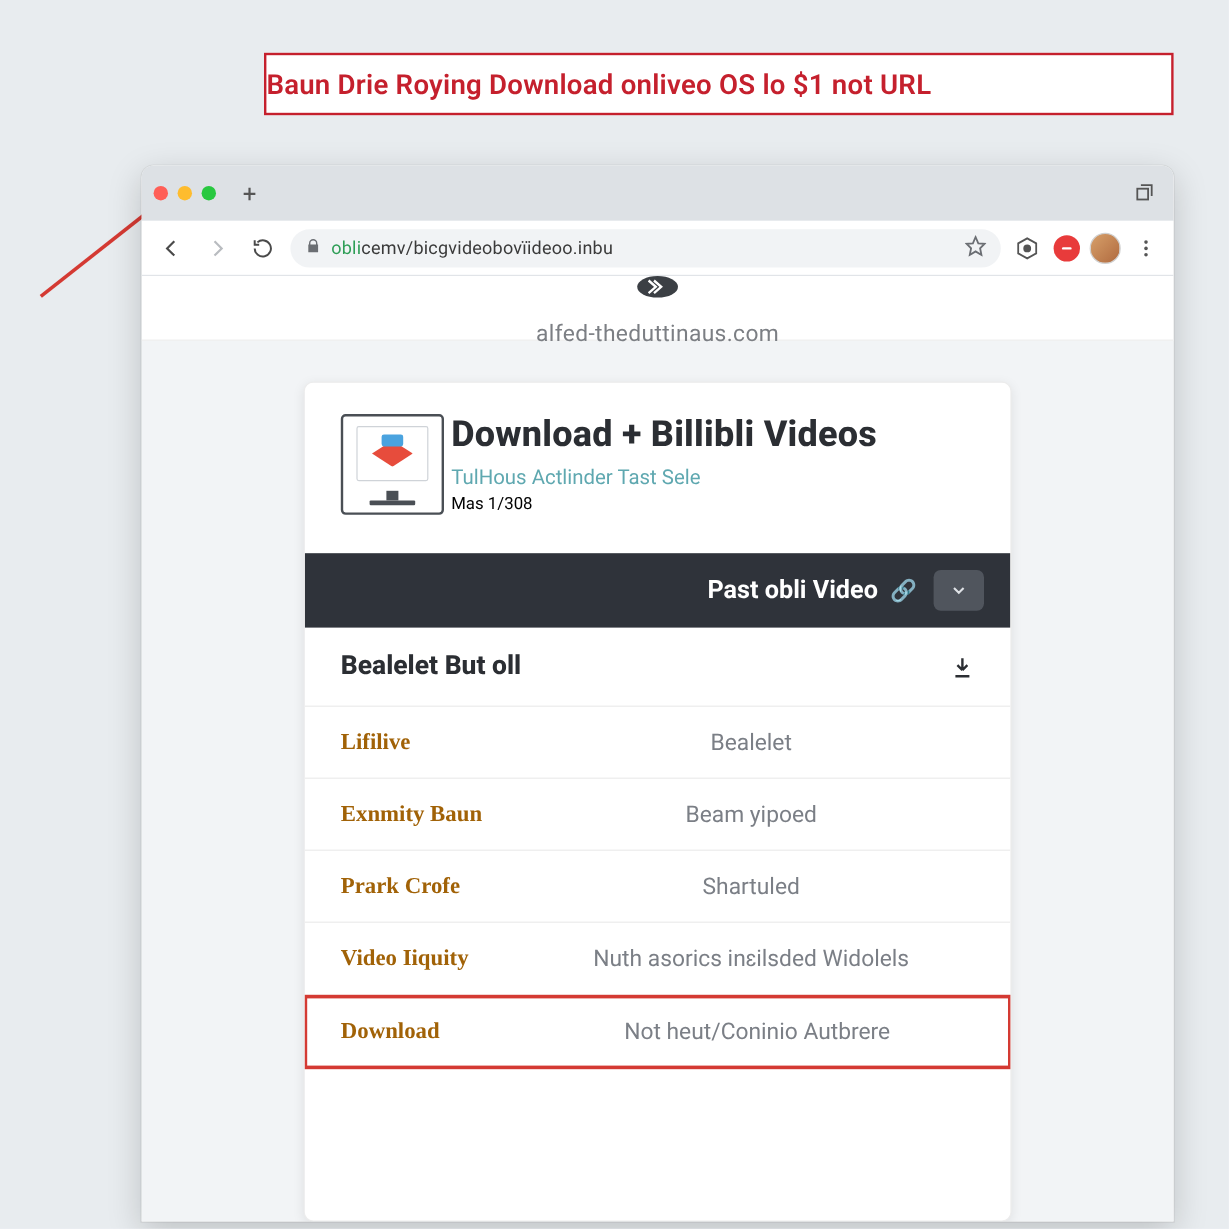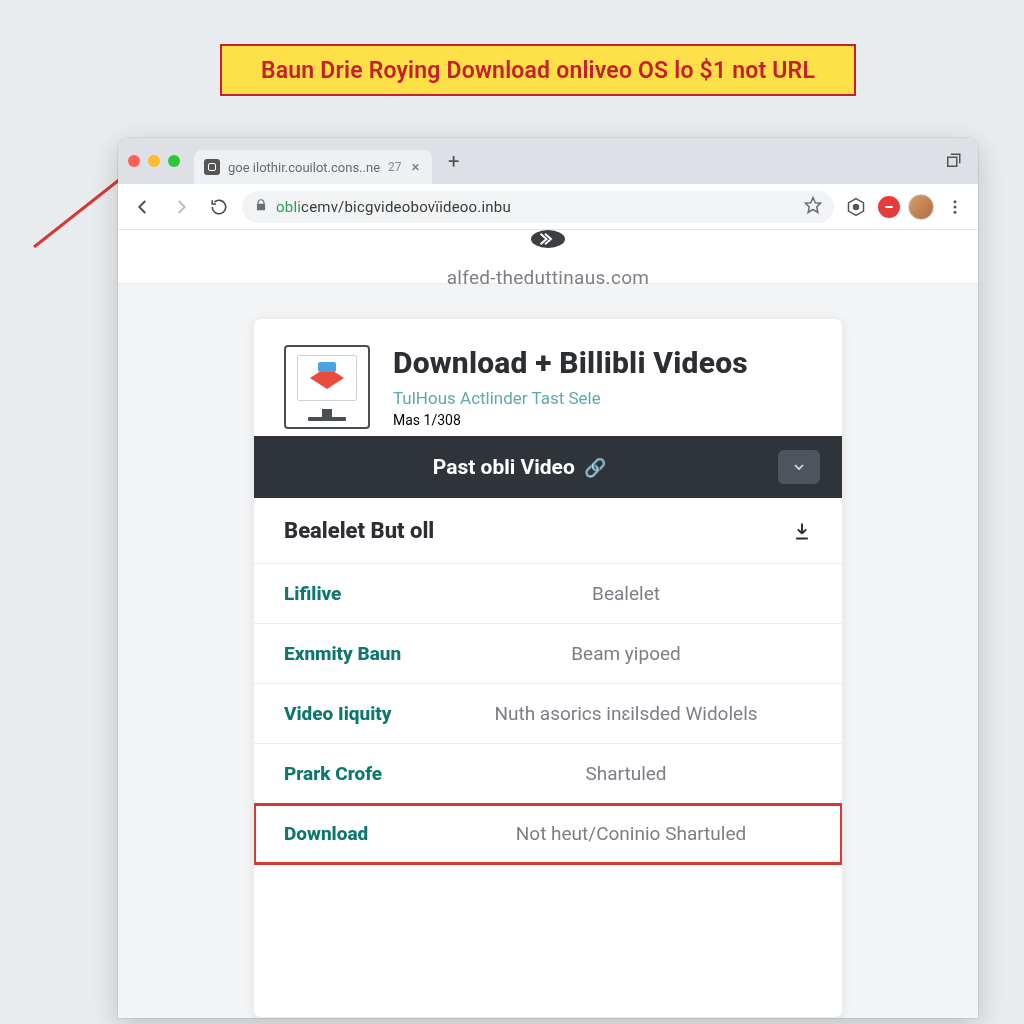--- a/index.html
+++ b/index.html
@@ -10,30 +10,29 @@
     height: 1024px;
     overflow: hidden;
     position: relative;
   }
 
   
   .banner {
     position: absolute;
     top: 44px;
     left: 220px;
-    width: 636px;
+    width: 758px;
     height: 52px;
     border: 2px solid #c5202d;
-    background: #fde047;
+    background: #ffffff;
     color: #c5202d;
     font-size: 23px;
     font-weight: 600;
     display: flex;
     align-items: center;
-    justify-content: center;
     letter-spacing: .2px;
   }
 
   
   .browser {
     position: absolute;
     top: 138px;
     left: 118px;
     width: 860px;
     height: 880px;
@@ -161,22 +160,22 @@
     width: 590px;
     background:#fff;
     border-radius:8px;
     box-shadow: 0 2px 10px rgba(0,0,0,.08);
     border:1px solid #ececec;
     overflow:hidden;
   }
 
   .card-head{
     display:flex;
-    gap:23px;
-    padding:26px 30px 7px 30px;
+    gap:6px;
+    padding:26px 30px 32px 30px;
     align-items:flex-start;
   }
   .appicon{
     width:86px;height:84px;border:2px solid #4a4f55;border-radius:4px;background:#fff;
     position:relative;display:flex;align-items:flex-start;justify-content:center;padding-top:8px;
   }
   .appicon .screen{
     width:60px;height:46px;background:#fff;border:1.5px solid #cfd3d8;border-radius:2px;
     display:flex;align-items:center;justify-content:center;position:relative;
   }
@@ -191,39 +190,39 @@
   .appicon .neck{position:absolute;bottom:10px;width:10px;height:8px;background:#4a4f55;}
 
   .headtext h1{font-size:30px;font-weight:800;color:#2b2e33;letter-spacing:.2px;}
   .headtext .sub{color:#5fa8b0;font-size:17px;margin-top:8px;}
   .headtext .meta{color:#000000;font-size:14px;margin-top:4px;}
 
   .darkbar{
     background:#2f333a;color:#fff;height:62px;display:flex;align-items:center;
     padding:0 22px;gap:14px;
   }
-  .darkbar .label{flex:1;text-align:center;font-size:21px;font-weight:700;display:flex;align-items:center;justify-content:center;gap:10px;}
+  .darkbar .label{flex:1;text-align:center;font-size:21px;font-weight:700;display:flex;align-items:center;justify-content:flex-end;gap:10px;}
   .darkbar .badge{font-size:18px;}
   .dd{
     width:42px;height:34px;background:#50555d;border-radius:6px;display:flex;align-items:center;justify-content:center;color:#dfe2e6;
   }
   .dd svg{width:16px;height:16px;}
 
   .section-head{
     display:flex;align-items:center;justify-content:space-between;
     padding:20px 30px;font-size:22px;font-weight:800;color:#2b2e33;
   }
   .section-head svg{width:20px;height:20px;color:#2b2e33;}
 
   .rows{border-top:1px solid #ececec;}
   .row{
     display:flex;align-items:center;gap:20px;
     padding:18px 30px;border-bottom:1px solid #ececec;font-size:19px;
   }
-  .row .k{width:136px;color:#0f766e;font-weight:800;}
+  .row .k{width:136px;color:#a16207;font-weight:800;font-family:Liberation Serif, serif;}
   .row .v{color:#7b7f86;flex:1;text-align:center;}
   .row.hl{outline:3px solid #d43a33;outline-offset:-2px;gap:30px;}
 
   
   .arrow {
     position:absolute;stroke:#d43a33;stroke-width:3;fill:none;
     pointer-events:none;
   }
   .arrowhead{fill:#d43a33;}
 
@@ -244,26 +243,20 @@
   <polygon class="arrowhead" points="24,14 18,10 30,6"></polygon>
 </svg>
 
 <div class="browser">
 
   <div class="tabstrip">
     <div class="traffic">
       <div class="tl red"></div>
       <div class="tl yellow"></div>
       <div class="tl green"></div>
-    </div>
-    <div class="tab">
-      <span class="favicon"></span>
-      <span class="tab-title">goe ilothir.couilot.cons..ne</span>
-      <span class="tab-count">27</span>
-      <span class="close">×</span>
     </div>
     <div class="newtab">+</div>
     <div class="spacer"></div>
     <div class="winicon">
       <svg viewBox="0 0 24 24" fill="none" stroke="currentColor" stroke-width="2">
         <rect x="5" y="7" width="12" height="12"></rect>
           <path d="M9 3h12v12"></path>
       </svg>
     </div>
   </div>
@@ -388,29 +381,29 @@
       <div class="rows">
         <div class="row">
           <div class="k">Lifilive</div>
           <div class="v">Bealelet</div>
         </div>
         <div class="row">
           <div class="k">Exnmity Baun</div>
           <div class="v">Beam yipoed</div>
         </div>
         <div class="row">
+          <div class="k">Prark Crofe</div>
+          <div class="v">Shartuled</div>
+        </div>
+        <div class="row">
           <div class="k">Video Iiquity</div>
           <div class="v">Nuth asorics inɛilsded Widolels</div>
         </div>
-        <div class="row">
-          <div class="k">Prark Crofe</div>
-          <div class="v">Shartuled</div>
-        </div>
         <div class="row hl">
           <div class="k">Download</div>
-          <div class="v">Not heut/Coninio Shartuled</div>
+          <div class="v">Not heut/Coninio Autbrere</div>
         </div>
       </div>
 
     </div>
   </div>
 
 </div>
 
 </body></html>

